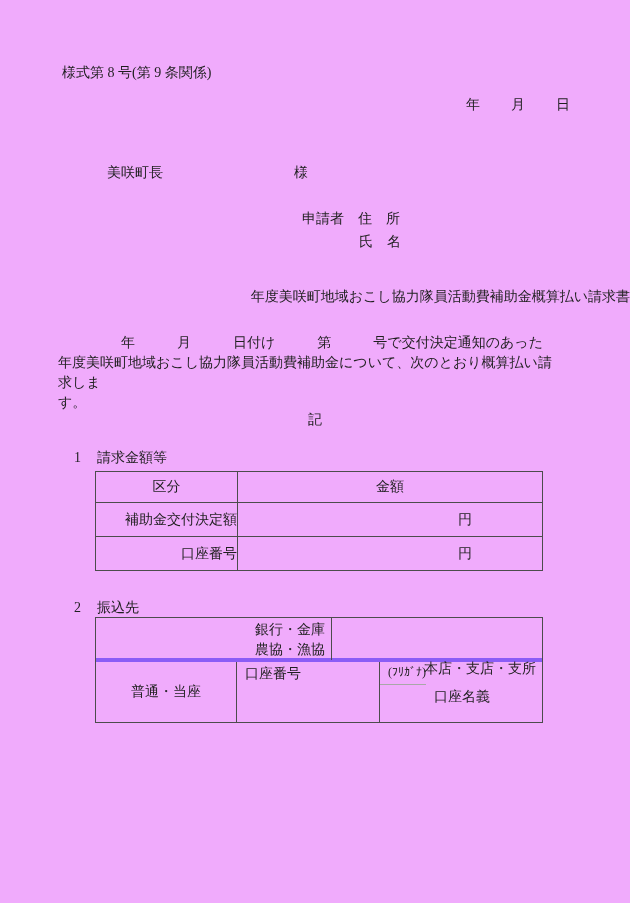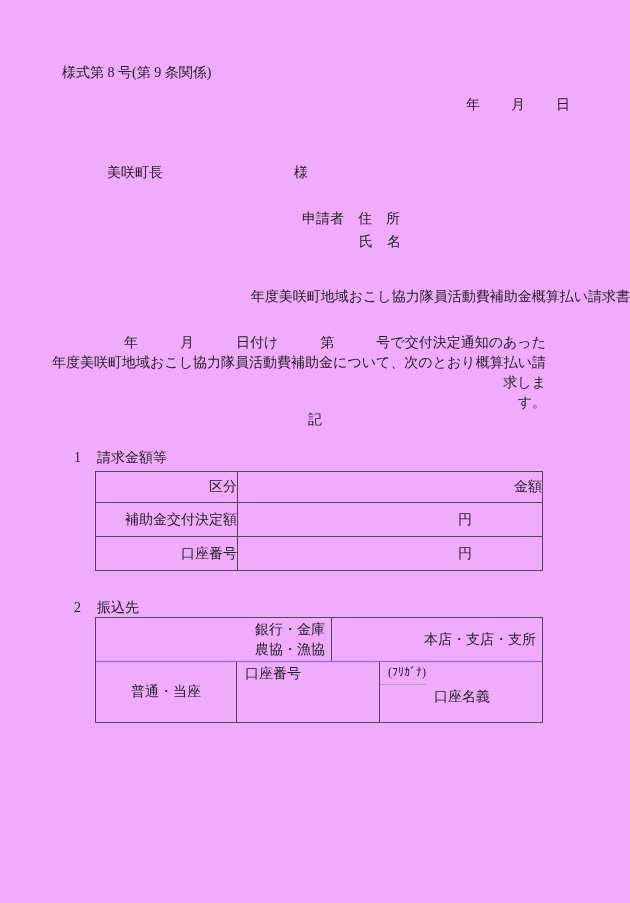--- a/index.html
+++ b/index.html
@@ -18,47 +18,47 @@
   .date-line   { position: absolute; top: 96px; right: 59px; letter-spacing: 1px; }
 
   .addressee-row { position: absolute; left: 75px; top: 164px; width: 300px; margin-left: 32px; }
   .honorific { position: absolute; left: 187px; top: 0; }
 
   .applicant { position: absolute; left: 302px; top: 207px; line-height: 23px; }
   .applicant-name { padding-left: 57px; }
 
   .doc-title { position: absolute; top: 288px; left: 0; width: 100%; text-align: right; }
 
-  .body-para { position: absolute; left: 50px; top: 333px; width: 496px; line-height: 20px; text-align: right; }
+  .body-para { position: absolute; left: 58px; top: 333px; width: 496px; line-height: 20px; }
   .bp-line1 { text-indent: 63px; }
 
   .ki { position: absolute; top: 411px; left: 0; width: 100%; text-align: center; }
 
   .sec-heading { position: absolute; left: 74px; }
   .sec1-heading { top: 449px; }
   .sec2-heading { top: 599px; }
   .sec-label { margin-left: 16px; }
 
   table.t1 {
     position: absolute; left: 95px; top: 471px;
     width: 448px; border-collapse: collapse; table-layout: fixed;
   }
   .t1 th, .t1 td { border: 1px solid #4c4c4c; font-weight: normal; font-size: 14px; }
-  .t1 th { height: 31px; text-align: right; }
+  .t1 th { height: 31px; text-align: center; }
   .t1 td { height: 34px; }
   .t1-c1 { width: 142px; }
   .t1-label { padding-left: 8px; text-align: right; }
   .t1-amount { text-align: right; padding-right: 70px; }
 
   .t2 {
     position: absolute; left: 95px; top: 617px;
     width: 448px; height: 106px;
     border: 1px solid #4c4c4c;
   }
-  .t2-row1 { display: flex; height: 44px; border-bottom: 1px solid #8b5cf6; }
+  .t2-row1 { display: flex; height: 44px; border-bottom: 4px solid #8b5cf6; flex-direction: column; }
   .t2-bank {
     width: 236px; border-right: 1px solid #4c4c4c;
     text-align: right; padding: 2px 6px 0 0; line-height: 20px;
   }
   .t2-branch {
     flex: 1; display: flex; align-items: center; justify-content: flex-end;
     padding-right: 6px;
   }
   .t2-row2 { display: flex; height: 60px; }
   .t2-type {

